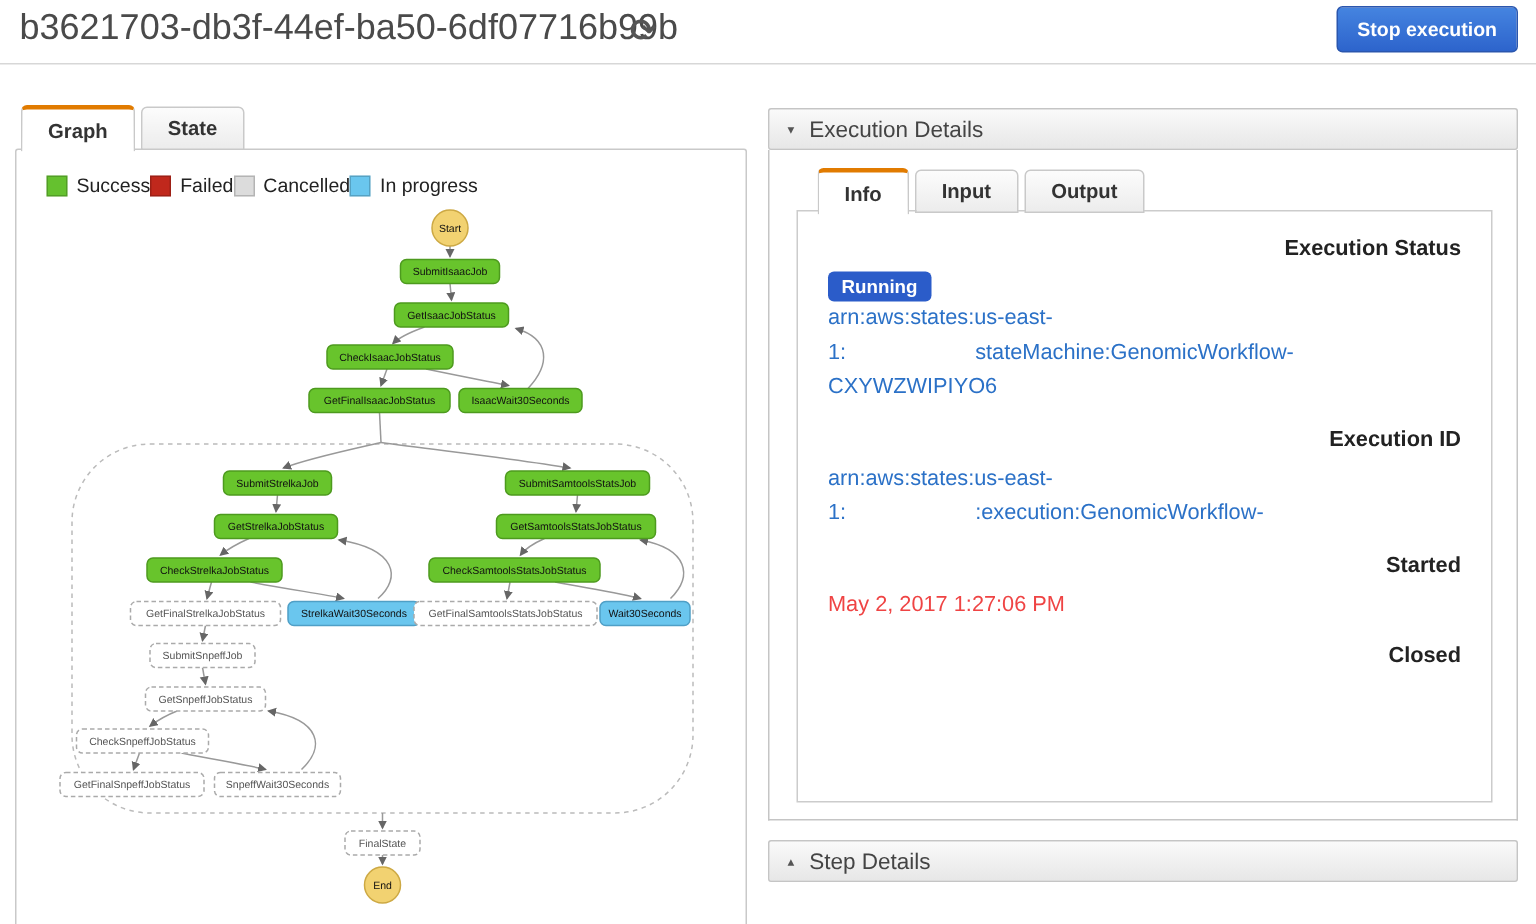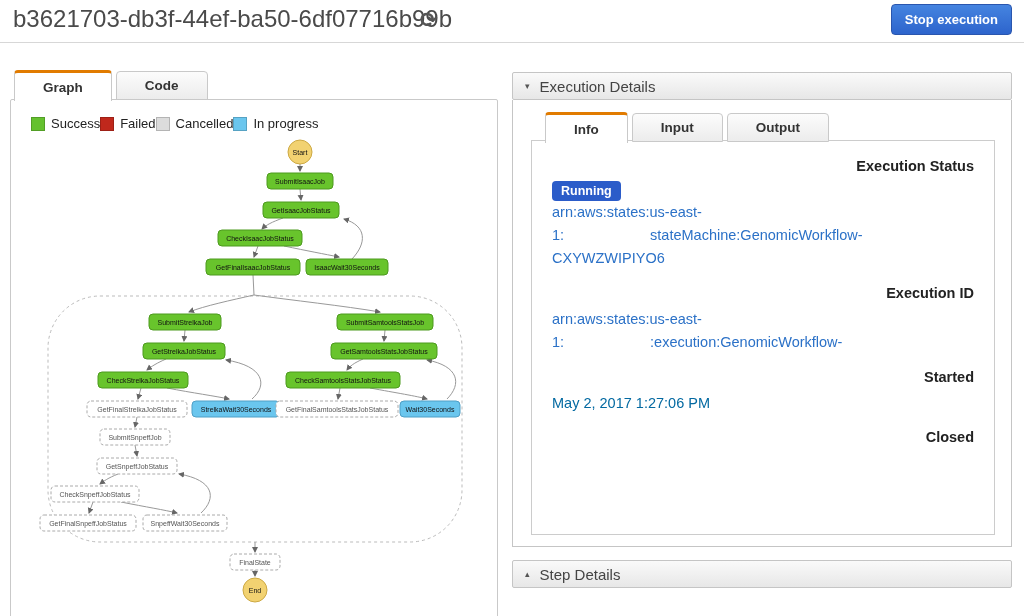--- a/index.html
+++ b/index.html
@@ -15,21 +15,21 @@
     position:absolute;right:12px;top:4px;height:31px;padding:0 13px;
     font-family:inherit;font-size:13px;font-weight:bold;color:#fff;
     background:linear-gradient(#4584e0,#2d64cc);
     border:1px solid #2a56ae;border-radius:4px;cursor:pointer;
   }
   .header-rule{position:absolute;left:0;top:42px;width:1024px;border-top:1px solid #d7d7d7;}
 
   
   .tabs{position:absolute;display:flex;z-index:3;}
   .tab{
-    box-sizing:border-box;height:29px;margin:1px 4px 0 0;padding:0 28px;
+    box-sizing:border-box;height:29px;margin:1px 4px 0 0;padding:0 17px;
     display:flex;align-items:center;font-size:13.5px;font-weight:bold;color:#333;
     background:linear-gradient(#fcfcfc,#ececec);
     border:1px solid #c9c9c9;border-radius:4px 4px 0 0;cursor:pointer;
   }
   .tab.active{
     height:31px;margin-top:0;background:#fff;
     border-top:3px solid #e17b00;border-bottom:none;
   }
 
   
@@ -76,34 +76,34 @@
     border:1px solid #ccc;background:#fff;box-sizing:border-box;
     padding:2px 20px 0;overflow:hidden;z-index:1;
   }
   .f-label{font-size:14.5px;font-weight:bold;color:#222;margin:15px 0 7px;text-align:right;}
   .badge{
     display:inline-block;background:#2b5cc9;color:#fff;font-size:12.5px;
     font-weight:bold;padding:3px 9px;border-radius:4px;
   }
   .arn{color:#2b71c7;font-size:14.5px;line-height:23px;margin:0;cursor:pointer;}
   .spacer{display:inline-block;width:86px;}
-  .value{font-size:14.5px;color:#0369a1;margin:0;line-height:22px;}
+  .value{font-size:14.5px;color:#ef4444;margin:0;line-height:22px;}
   .step-header{margin-top:13px;}
 </style>
 </head>
 <body>
 
 <div class="page-title">b3621703-db3f-44ef-ba50-6df07716b99b</div>
 <div class="refresh-icon">⟳</div>
 <button class="stop-btn">Stop execution</button>
 <div class="header-rule"></div>
 
 <div class="tabs graph-tabs">
   <div class="tab active">Graph</div>
-  <div class="tab">Code</div>
+  <div class="tab">State</div>
 </div>
 
 <div class="graph-panel">
   <div class="legend">
     <div class="legend-item">
       <span class="sw sw-success"></span>
       <span>Success</span>
     </div>
     <div class="legend-item">
       <span class="sw sw-failed"></span>

